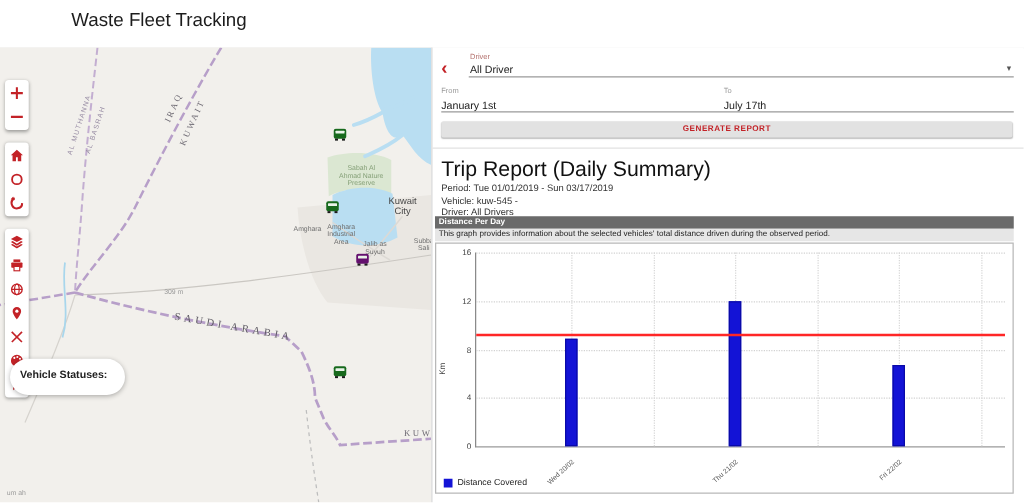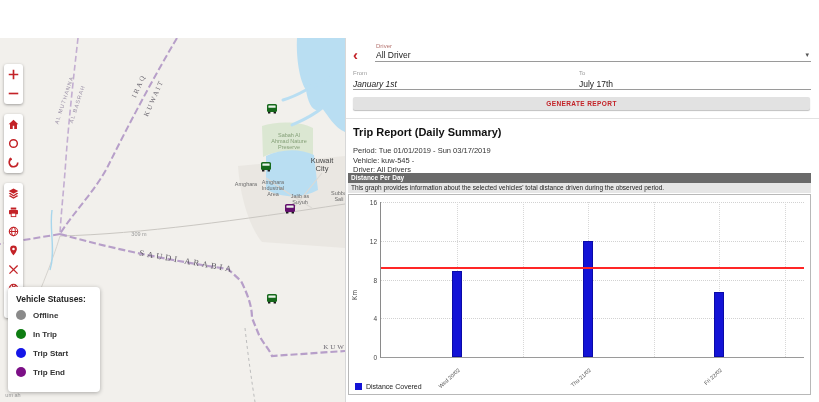--- a/index.html
+++ b/index.html
@@ -21,39 +21,39 @@
   .maplabel.city{font-size:7.5px;color:#474747;line-height:8px;}
   .maplabel.area{font-size:5.5px;color:#6d6d6d;line-height:6px;}
   .maplabel.preserve{font-size:5.5px;color:#85a078;line-height:6px;}
   .maplabel.tiny{font-size:5.5px;color:#9a9a9a;letter-spacing:0;}
   .marker{position:absolute;width:12px;height:11px;transform:translate(-50%,-50%);}
   
   .toolbar{position:absolute;left:4px;top:26px;width:19px;}
   .tb-group{background:#fff;border-radius:3px;box-shadow:0 1px 3px rgba(0,0,0,.35);margin-bottom:10px;padding:1px 0;}
   .tb-btn{width:19px;height:19px;display:flex;align-items:center;justify-content:center;cursor:pointer;}
   
-  .vstatus{position:absolute;left:8px;top:249px;width:92px;background:#fff;border-radius:4px;
+  .vstatus{position:absolute;left:8px;top:249px;width:92px;background:#fff;border-radius:15px;
            box-shadow:0 1px 4px rgba(0,0,0,.3);padding:7px 8px 6px 8px;box-sizing:border-box;}
   .vstatus-title{font-size:8.5px;font-weight:bold;color:#222;margin-bottom:6px;}
   .vs-row{display:flex;align-items:center;margin-bottom:9px;}
   .vs-dot{width:10px;height:10px;border-radius:50%;margin-right:7px;flex:0 0 auto;}
   .vs-label{font-size:8px;font-weight:bold;color:#333;}
   
   .panel{position:absolute;left:345px;top:38px;width:474px;height:364px;background:#fff;border-left:1px solid #d8d8d8;box-sizing:border-box;}
   .filters{position:absolute;left:0;top:0;right:0;height:80px;border-bottom:1px solid #e2e2e2;}
   .back-btn{position:absolute;left:7px;top:9px;color:#c32227;font-size:15px;font-weight:bold;line-height:15px;cursor:pointer;}
   .fld-label{position:absolute;font-size:6px;color:#9b9b9b;}
   .fld-label.driver{color:#b5736f;}
   .fld-value{position:absolute;font-size:8.5px;color:#222;}
   .underline{position:absolute;border-bottom:1px solid #9a9a9a;height:0;}
   .caret{position:absolute;font-size:7px;color:#555;}
   .gen-btn{position:absolute;left:7px;right:9px;top:59px;height:13px;background:#e2e2e2;border:none;border-radius:2px;
            box-shadow:0 1px 1px rgba(0,0,0,.25);color:#c32227;font-weight:bold;font-size:6.5px;letter-spacing:.4px;
            font-family:"Liberation Sans",sans-serif;cursor:pointer;}
-  .report-title{position:absolute;left:7px;top:88px;font-size:11px;font-weight:bold;color:#111;}
+  .report-title{position:absolute;left:7px;top:88px;font-size:17px;font-weight:normal;color:#111;}
   .report-info{position:absolute;left:7px;top:108px;font-size:7.5px;color:#333;line-height:9.5px;}
   .section-bar{position:absolute;left:2px;right:8px;top:135px;height:10px;background:#6a6a6a;color:#fff;
                font-size:6.5px;font-weight:bold;line-height:10px;padding-left:3px;}
   .section-desc{position:absolute;left:2px;right:8px;top:145px;height:10px;background:#e6e6e6;color:#222;
                 font-size:6.5px;line-height:10px;padding-left:3px;}
   .chart-box{position:absolute;left:2px;right:8px;top:156px;height:201px;background:#fff;border:1px solid #b8b8b8;box-sizing:border-box;}
   .km-label{position:absolute;left:1px;top:50%;transform:translateY(-50%) rotate(-90deg);font-size:6.5px;color:#444;}
   .plot{position:absolute;left:31px;right:6px;top:7px;bottom:36px;border-left:1px solid #8a8a8a;border-bottom:1px solid #9a9a9a;}
   .hgrid{position:absolute;left:0;right:0;height:0;border-top:1px dotted #d2d2d2;}
   .vgrid{position:absolute;top:0;bottom:0;width:0;border-left:1px dotted #d8d8d8;}
@@ -63,20 +63,21 @@
   .xlab{position:absolute;bottom:-16px;width:34px;text-align:right;font-size:5.5px;color:#555;
         transform:rotate(-42deg);transform-origin:100% 0;}
   .chart-legend{position:absolute;left:6px;bottom:4px;display:flex;align-items:center;}
   .cl-swatch{width:7px;height:7px;margin-right:4px;}
   .cl-text{font-size:7px;color:#222;}
 </style>
 </head>
 <body>
 
 <div class="header">
+  <div class="app-title">Waste Fleet Tracking</div>
 </div>
 
 <div class="map">
   <svg class="geo" width="345" height="364" viewBox="0 0 345 364">
 
     <path d="M238 128 L345 118 L345 210 L262 204 C250 190 240 160 238 128 Z" fill="#eae7e2"></path>
 
     <path d="M262 88 C276 83 300 83 313 90 L313 118 C298 111 276 112 263 119 Z" fill="#dbe7d2"></path>
 
     <path d="M266 118 C280 111 300 110 314 117 L318 152 C302 161 280 160 266 151 Z" fill="#b9def2"></path>
@@ -225,52 +226,34 @@
         <div class="tb-btn">
           <svg width="11" height="11" viewBox="0 0 12 12">
             <path d="M2.8.6h6.4v10.6L6 8.8l-3.2 2.4z" fill="#c32227"></path>
           </svg>
         </div>
       </div>
     </div>
 
   <div class="vstatus">
     <div class="vstatus-title">Vehicle Statuses:</div>
-    <div id="vstatus-rows">
-        <div class="vs-row">
-          <span class="vs-dot" style="background: rgb(138, 138, 138);"></span>
-          <span class="vs-label">Offline</span>
-        </div>
-        <div class="vs-row">
-          <span class="vs-dot" style="background: rgb(13, 125, 18);"></span>
-          <span class="vs-label">In Trip</span>
-        </div>
-        <div class="vs-row">
-          <span class="vs-dot" style="background: rgb(21, 22, 232);"></span>
-          <span class="vs-label">Trip Start</span>
-        </div>
-        <div class="vs-row">
-          <span class="vs-dot" style="background: rgb(124, 15, 134);"></span>
-          <span class="vs-label">Trip End</span>
-        </div>
-      </div>
   </div>
 </div>
 
 <div class="panel">
   <div class="filters">
     <div class="back-btn">‹</div>
 
     <div class="fld-label driver" style="left:30px;top:5px;">Driver</div>
     <div class="fld-value" style="left:30px;top:12px;">All Driver</div>
     <div class="caret" style="right:10px;top:13px;">▾</div>
     <div class="underline" style="left:29px;right:8px;top:23px;"></div>
 
     <div class="fld-label" style="left:7px;top:32px;">From</div>
-    <div class="fld-value" style="left:7px;top:41px;font-style:italic;">January 1st</div>
+    <div class="fld-value" style="left:7px;top:41px;">January 1st</div>
     <div class="fld-label" style="left:233px;top:32px;">To</div>
     <div class="fld-value" style="left:233px;top:41px;">July 17th</div>
     <div class="underline" style="left:7px;right:8px;top:51px;"></div>
 
     <button class="gen-btn">GENERATE REPORT</button>
   </div>
 
   <div class="report-title">Trip Report (Daily Summary)</div>
   <div class="report-info">
     <div>Period: Tue 01/01/2019 - Sun 03/17/2019</div>

